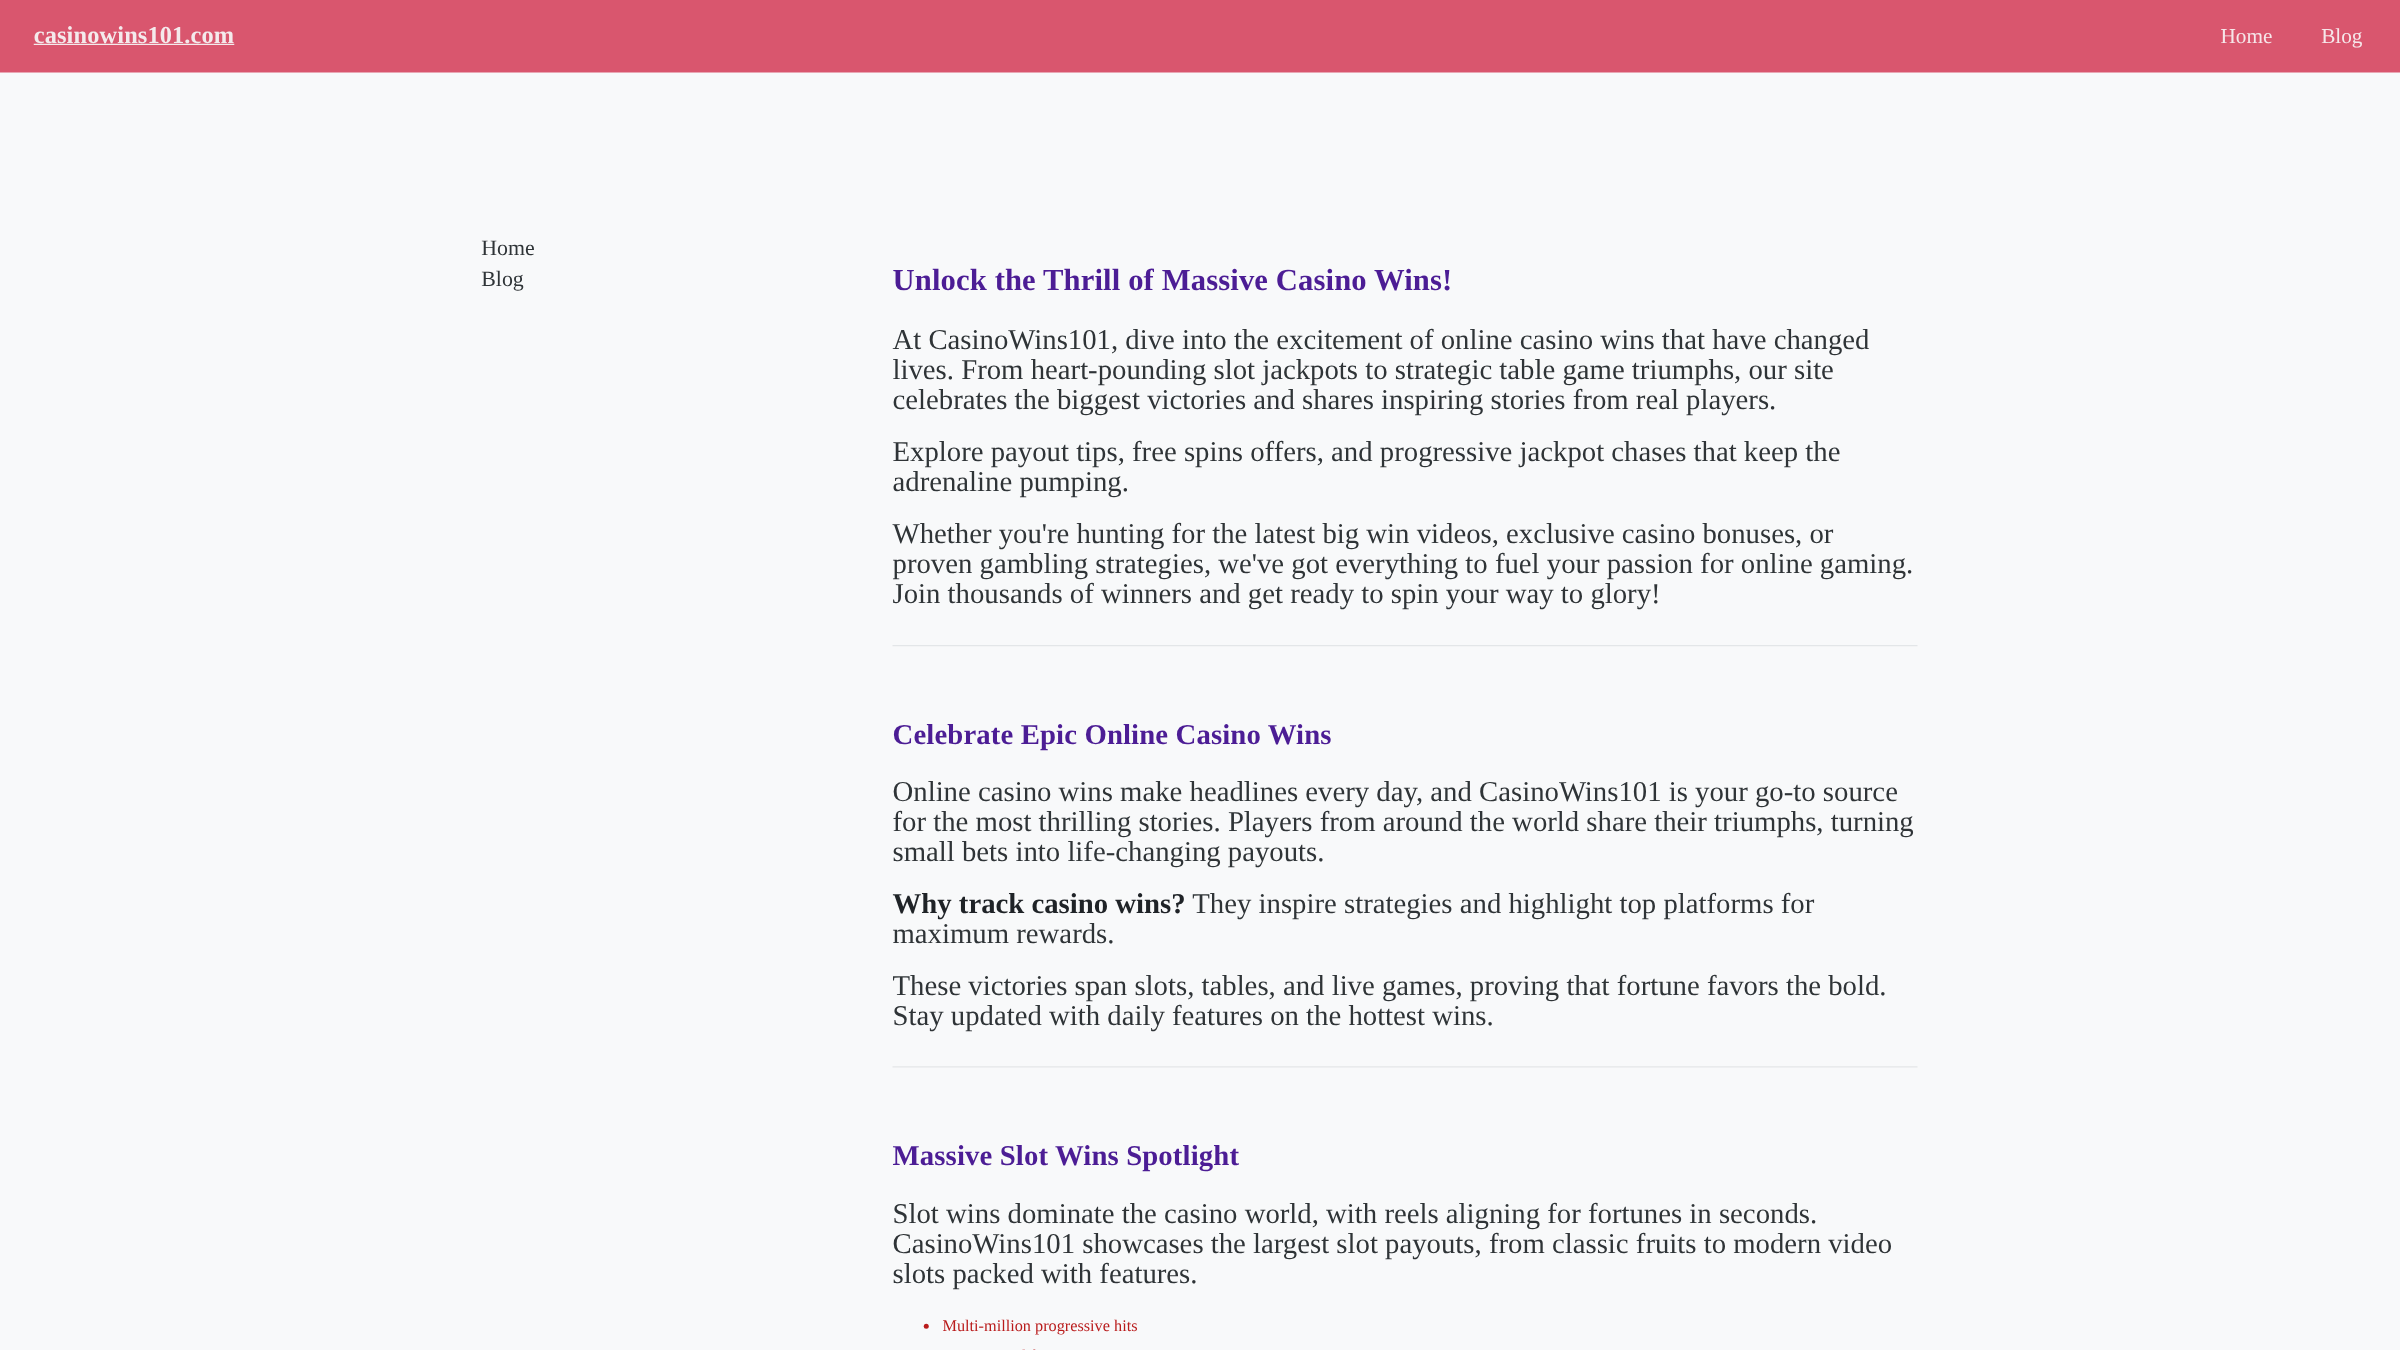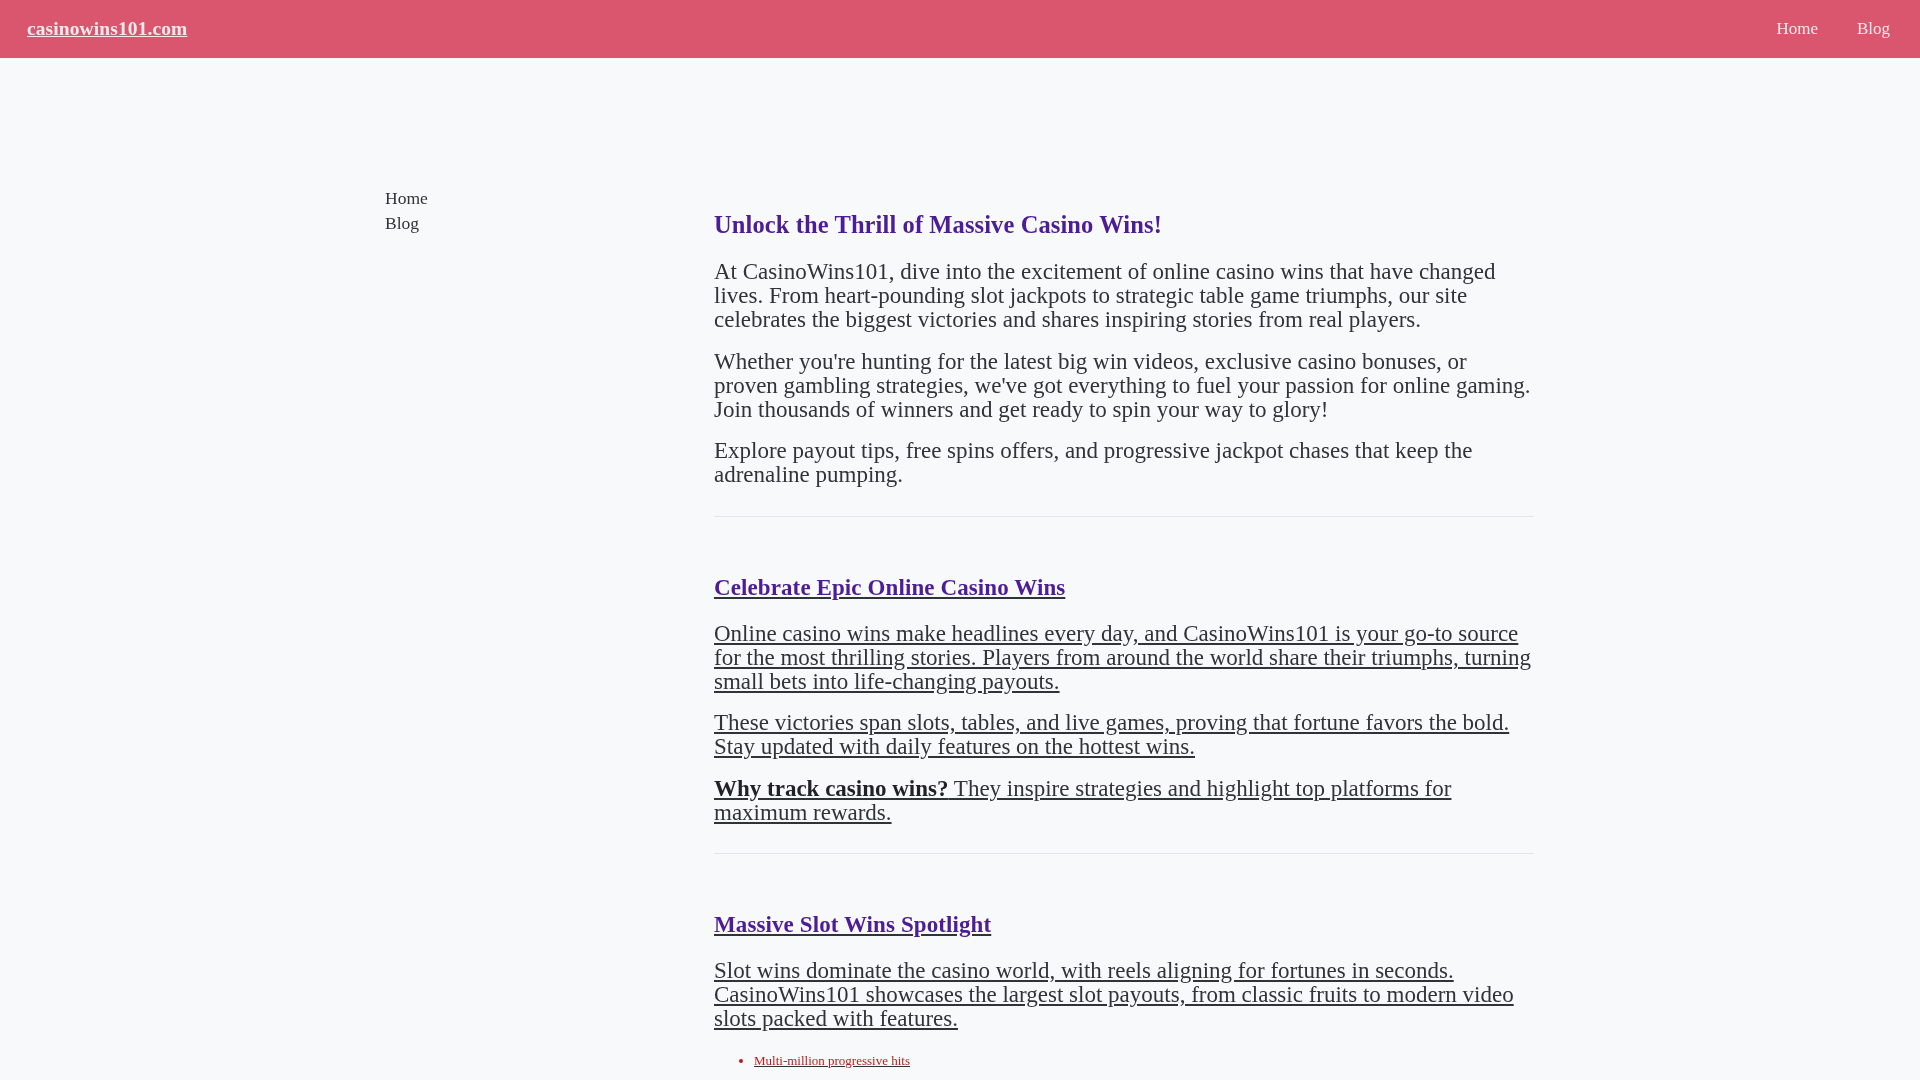--- a/index.html
+++ b/index.html
@@ -121,21 +121,21 @@
     color: #b91c1c;
     margin: 0;
   }
 
   .section-divider {
     border: 0;
     border-top: 1px solid #e3e6e8;
     margin: 28px 0 28px 0;
     width: 100%;
   }
-  .sec-gap-top { padding-top: 16px; text-decoration: underline; }
+  .sec-gap-top { padding-top: 16px; }
 </style>
 </head>
 <body>
 
 <header class="site-header">
   <a class="brand" href="#">casinowins101.com</a>
   <nav class="header-nav">
     <a href="#">Home</a>
     <a href="#">Blog</a>
   </nav>
@@ -146,31 +146,31 @@
   <nav class="sidebar">
     <a href="#">Home</a>
     <a href="#">Blog</a>
   </nav>
 
   <main class="content">
 
     <section>
       <h1>Unlock the Thrill of Massive Casino Wins!</h1>
       <p>At CasinoWins101, dive into the excitement of online casino wins that have changed lives. From heart-pounding slot jackpots to strategic table game triumphs, our site celebrates the biggest victories and shares inspiring stories from real players.</p>
+      <p>Explore payout tips, free spins offers, and progressive jackpot chases that keep the adrenaline pumping.</p>
       <p>Whether you're hunting for the latest big win videos, exclusive casino bonuses, or proven gambling strategies, we've got everything to fuel your passion for online gaming. Join thousands of winners and get ready to spin your way to glory!</p>
-      <p>Explore payout tips, free spins offers, and progressive jackpot chases that keep the adrenaline pumping.</p>
     </section>
 
     <hr class="section-divider">
 
     <section class="sec-gap-top">
       <h2>Celebrate Epic Online Casino Wins</h2>
       <p>Online casino wins make headlines every day, and CasinoWins101 is your go-to source for the most thrilling stories. Players from around the world share their triumphs, turning small bets into life-changing payouts.</p>
+      <p><b>Why track casino wins?</b><span> They inspire strategies and highlight top platforms for maximum rewards.</span></p>
       <p>These victories span slots, tables, and live games, proving that fortune favors the bold. Stay updated with daily features on the hottest wins.</p>
-      <p><b>Why track casino wins?</b><span> They inspire strategies and highlight top platforms for maximum rewards.</span></p>
     </section>
 
     <hr class="section-divider">
 
     <section class="sec-gap-top">
       <h2>Massive Slot Wins Spotlight</h2>
       <p>Slot wins dominate the casino world, with reels aligning for fortunes in seconds. CasinoWins101 showcases the largest slot payouts, from classic fruits to modern video slots packed with features.</p>
       <ul>
         <li>Multi-million progressive hits</li>
         <li>Bonus round fortune</li>

